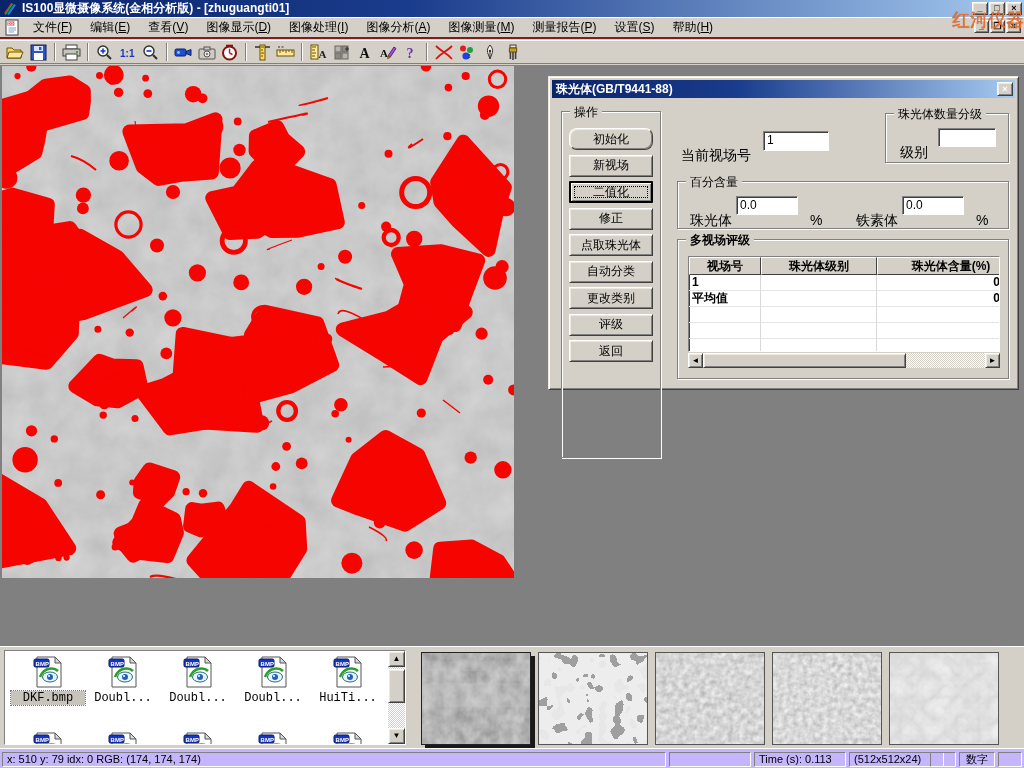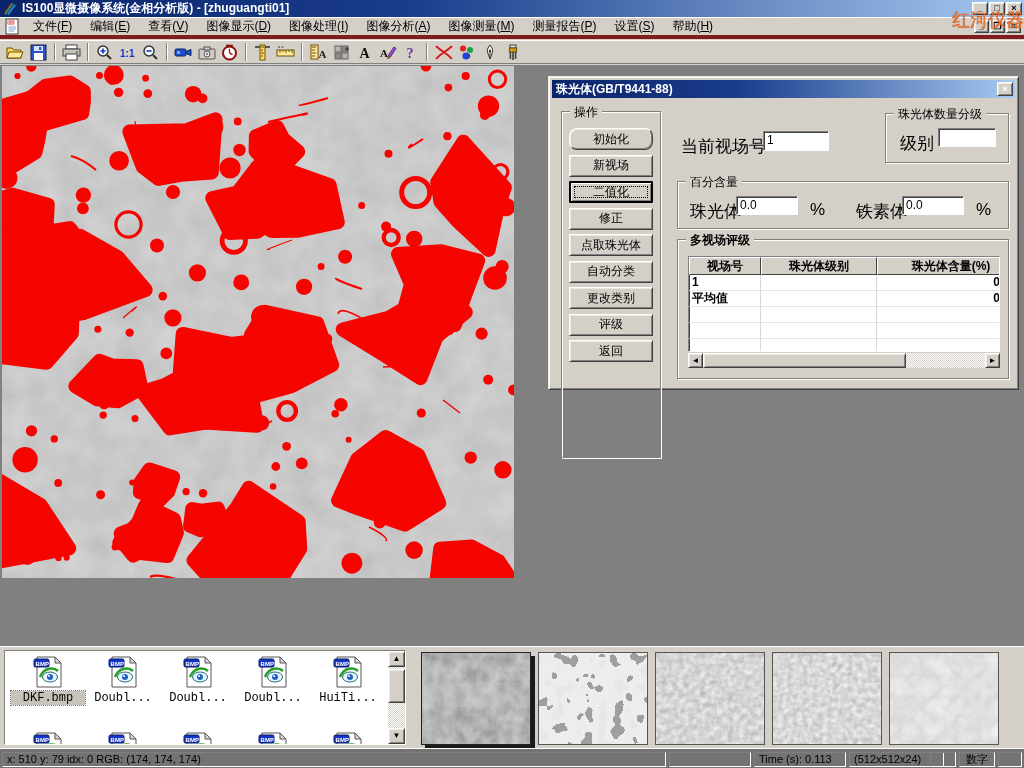--- a/index.html
+++ b/index.html
@@ -20,21 +20,21 @@
   #titlebar { position:absolute; left:0; top:0; width:1024px; height:17px;
     background:linear-gradient(90deg,#0a246a,#1a3c8c 40%,#a6caf0); display:flex; align-items:center; }
   #titlebar .app-icon { width:16px; height:15px; margin-left:2px; flex:0 0 auto; }
   #titlebar .title-text { color:#fff; font-weight:bold; font-size:12px; margin-left:4px;
     white-space:nowrap; letter-spacing:0; }
   .winbtns { position:absolute; right:2px; top:2px; display:flex; gap:1px; }
   .winbtn { width:16px; height:13px; font-size:9px; line-height:11px; text-align:center;
     font-weight:bold; color:#000; }
   
   #menubar { position:absolute; left:0; top:17px; width:1024px; height:22px; background:#d4d0c8;
-    border-bottom:4px solid #7f1d1d; box-shadow:0 1px 0 #fff inset; display:flex; align-items:center; }
+    border-bottom:2px solid #7f1d1d; box-shadow:0 1px 0 #fff inset; display:flex; align-items:center; }
   .doc-icon { width:17px; height:17px; margin:0 3px 0 4px; }
   .menu-item { padding:3px 9px; font-size:12px; white-space:nowrap; }
   .menu-item u { text-decoration:underline; }
   #mdi-btns { position:absolute; right:3px; top:3px; display:flex; gap:1px; }
   .mdibtn { width:15px; height:13px; font-size:9px; line-height:11px; text-align:center; font-weight:bold; }
   
   #toolbar { position:absolute; left:0; top:40px; width:1024px; height:24px; background:#d4d0c8;
     border-top:1px solid #fff; border-bottom:1px solid #808080; display:flex; align-items:center; padding-left:4px; }
   .tbtn { width:23px; height:22px; display:flex; align-items:center; justify-content:center; }
   .tbtn svg { display:block; }
@@ -51,21 +51,21 @@
   #dlg-close { position:absolute; right:2px; top:2px; width:16px; height:14px;
     font-size:9px; line-height:12px; text-align:center; font-weight:bold; }
   .groupbox { position:absolute; border:1px solid #808080;
     box-shadow:1px 1px 0 #fff, inset 1px 1px 0 #fff; }
   .group-label { position:absolute; top:-8px; left:8px; background:#d4d0c8; padding:0 4px; font-size:12px; }
   .dlg-btn { position:absolute; left:7px; width:84px; height:22px; font-size:12px;
     display:flex; align-items:center; justify-content:center; }
   .dlg-btn.focused { border:2px solid #000; border-radius:1px;
     box-shadow: inset 1px 1px 0 #fff, inset -1px -1px 0 #808080; }
   .dlg-btn.focused .fring { position:absolute; inset:3px; border:1px dotted #000; }
-  .dlg-label { position:absolute; font-size:17px; white-space:nowrap; }
+  .dlg-label { position:absolute; font-size:14px; white-space:nowrap;margin-top:12px; }
   .dlg-input { position:absolute; background:#fff; border:1px solid;
     border-color:#808080 #fff #fff #808080; box-shadow:inset 1px 1px 0 #404040;
     font-size:12px; font-family:"Liberation Sans",sans-serif; padding:1px 3px; color:#000; }
   
   #mv-table { position:absolute; left:10px; top:16px; width:312px; height:96px; background:#fff;
     overflow:hidden; border:1px solid; border-color:#808080 #fff #fff #808080; box-shadow:inset 1px 1px 0 #404040; }
   .tbl-header { display:flex; height:18px; }
   .tbl-hcell { flex:0 0 auto; background:#d4d0c8; border:1px solid;
     border-color:#fff #404040 #404040 #fff; font-size:12px; text-align:center; line-height:16px;
     overflow:hidden; white-space:nowrap; }
@@ -88,21 +88,21 @@
   #filelist { position:absolute; left:4px; top:3px; width:402px; height:95px; background:#fff; overflow:hidden; }
   #filelist-inner { position:absolute; left:0; top:0; width:382px; }
   .file-item { position:absolute; width:74px; text-align:center; }
   .file-item svg { display:block; margin:0 auto; }
   .file-label { font-family:"Liberation Mono", monospace; font-size:12px; margin-top:2px; white-space:nowrap; }
   .file-label.selected { background:#c8c4bc; outline:1px dotted #777; }
   .thumb { position:absolute; top:5px; width:110px; height:93px; border:1px solid #555; background:#999; }
   .thumb svg { display:block; }
   .thumb.shadowed { border:1px solid #222; box-shadow:4px 4px 0 #1a1a1a; }
   
-  #statusbar { position:absolute; left:0; top:748px; width:1024px; height:20px; background:#737373;
+  #statusbar { position:absolute; left:0; top:748px; width:1024px; height:20px; background:#c4b5fd;
     border-top:1px solid #fff; }
   .sb-panel { position:absolute; top:3px; height:15px; border:1px solid; border-color:#808080 #fff #fff #808080;
     font-size:11px; line-height:13px; padding:0 4px; white-space:nowrap; overflow:hidden; }
   
   #watermark { position:absolute; left:952px; top:8px; color:#f4username; color:#f07030; font-weight:normal;
     font-size:18px; z-index:50; text-shadow:0 0 1px #a33c00; white-space:nowrap; }
 </style>
 </head>
 <body>
 

